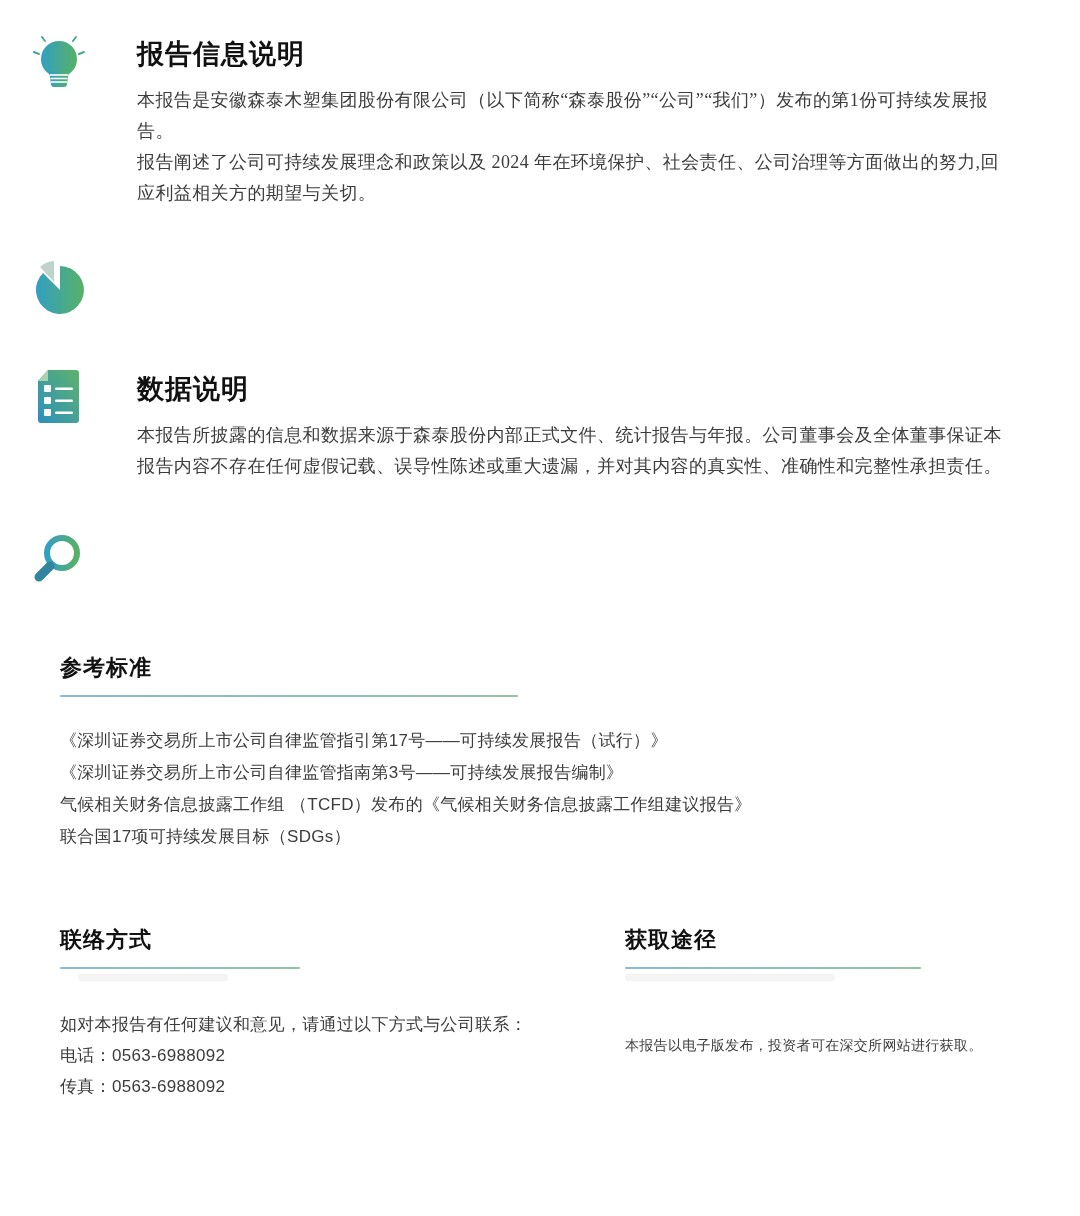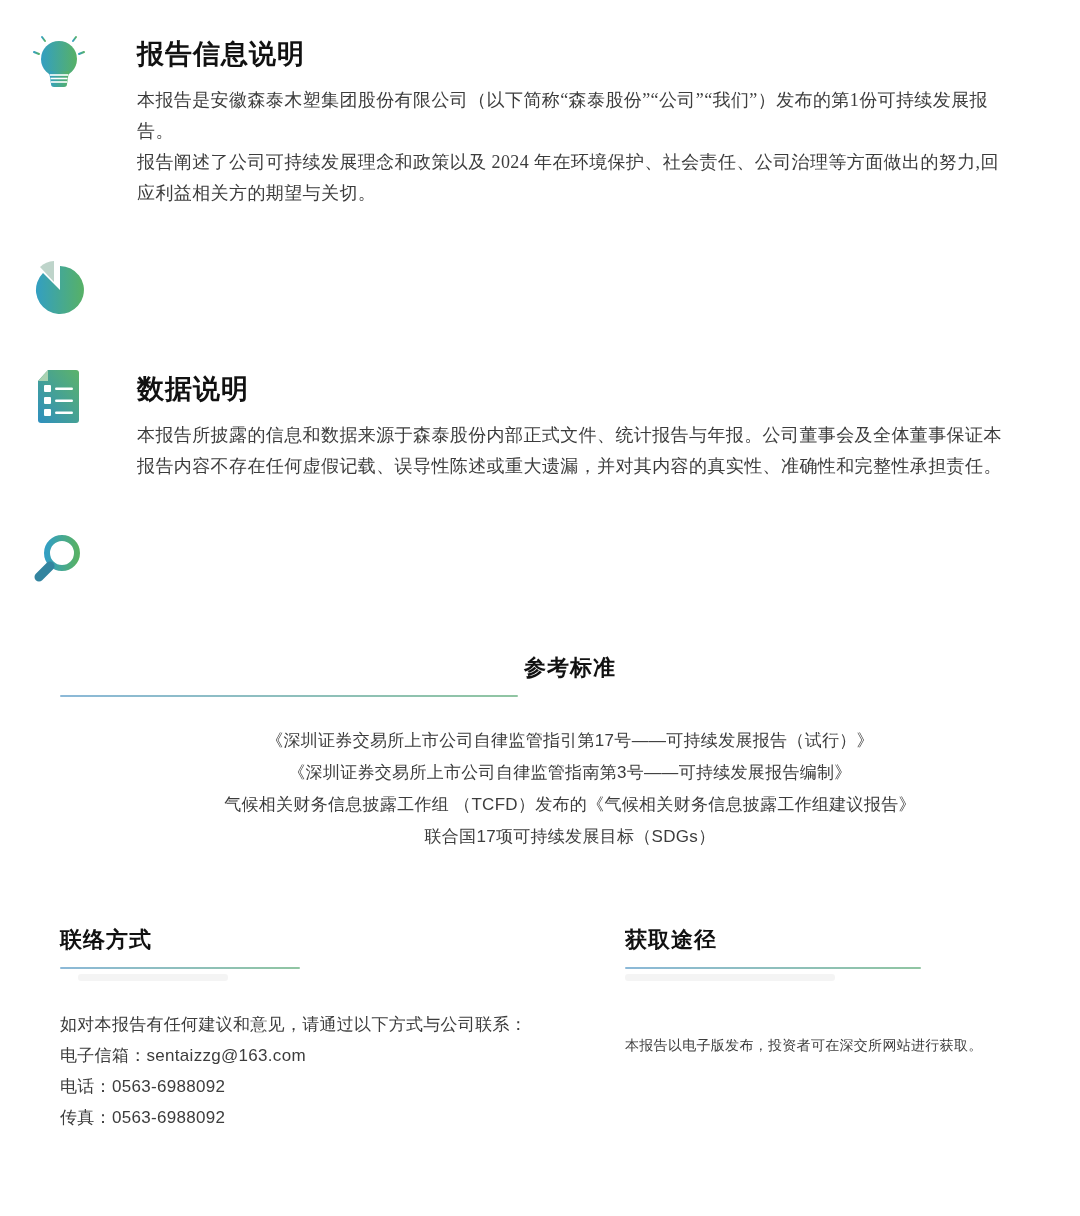--- a/index.html
+++ b/index.html
@@ -42,21 +42,20 @@
     font-size: 18px;
     line-height: 31px;
     color: #3c3c3c;
     letter-spacing: 0.4px;
     font-family: Liberation Serif, serif;
   }
   
   .ref-block {
     margin-top: 62px;
     padding-left: 60px;
-    text-align: center;
   }
   .sub-header {
     font-size: 22px;
     font-weight: bold;
     color: #111111;
     letter-spacing: 1px;
     margin-bottom: 12px;
   }
   .header-underline {
     height: 2px;
@@ -202,21 +201,20 @@
   </div>
 
   <div class="bottom-row">
 
     <div class="contact-col">
       <div class="sub-header">联络方式</div>
       <div class="header-underline underline-contact"></div>
       <div class="ghost-line ghost-contact"></div>
       <div class="contact-lines">
         <div class="contact-line">如对本报告有任何建议和意见，请通过以下方式与公司联系：</div>
-        <div class="contact-line">电子信箱：sentaizzg@163.com</div>
         <div class="contact-line">电话：0563-6988092</div>
         <div class="contact-line">传真：0563-6988092</div>
       </div>
     </div>
 
     <div class="access-col">
       <div class="sub-header">获取途径</div>
       <div class="header-underline underline-access"></div>
       <div class="ghost-line ghost-access"></div>
       <div class="access-text">本报告以电子版发布，投资者可在深交所网站进行获取。</div>

